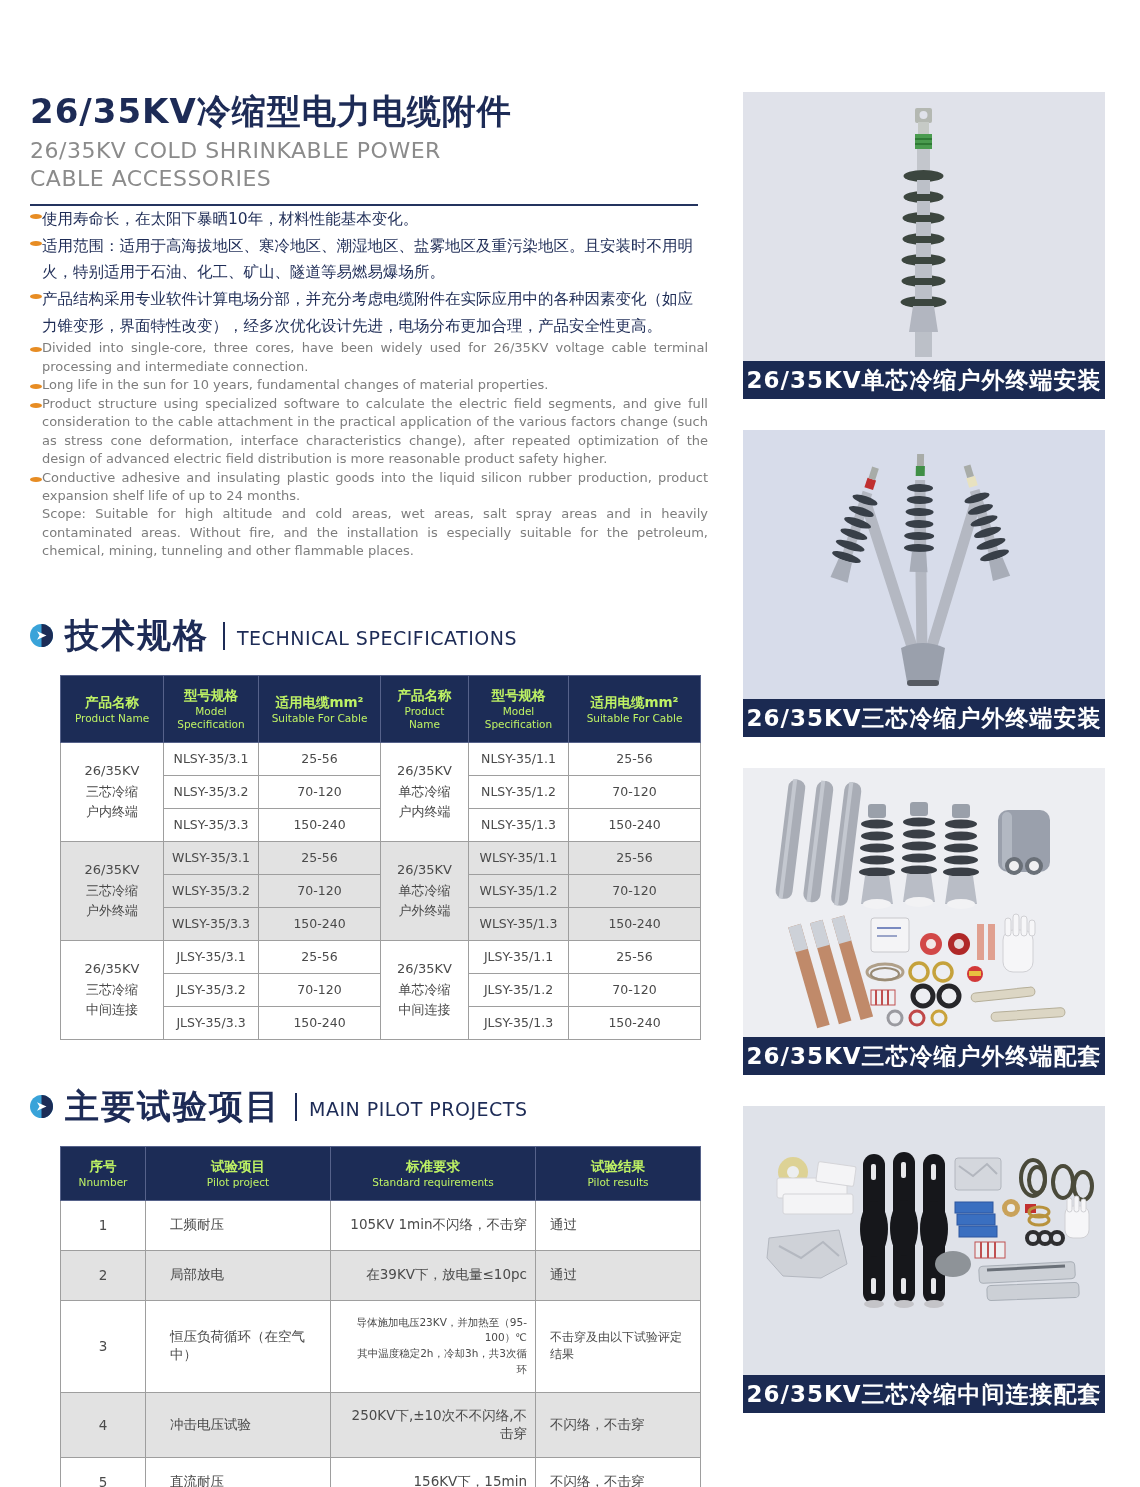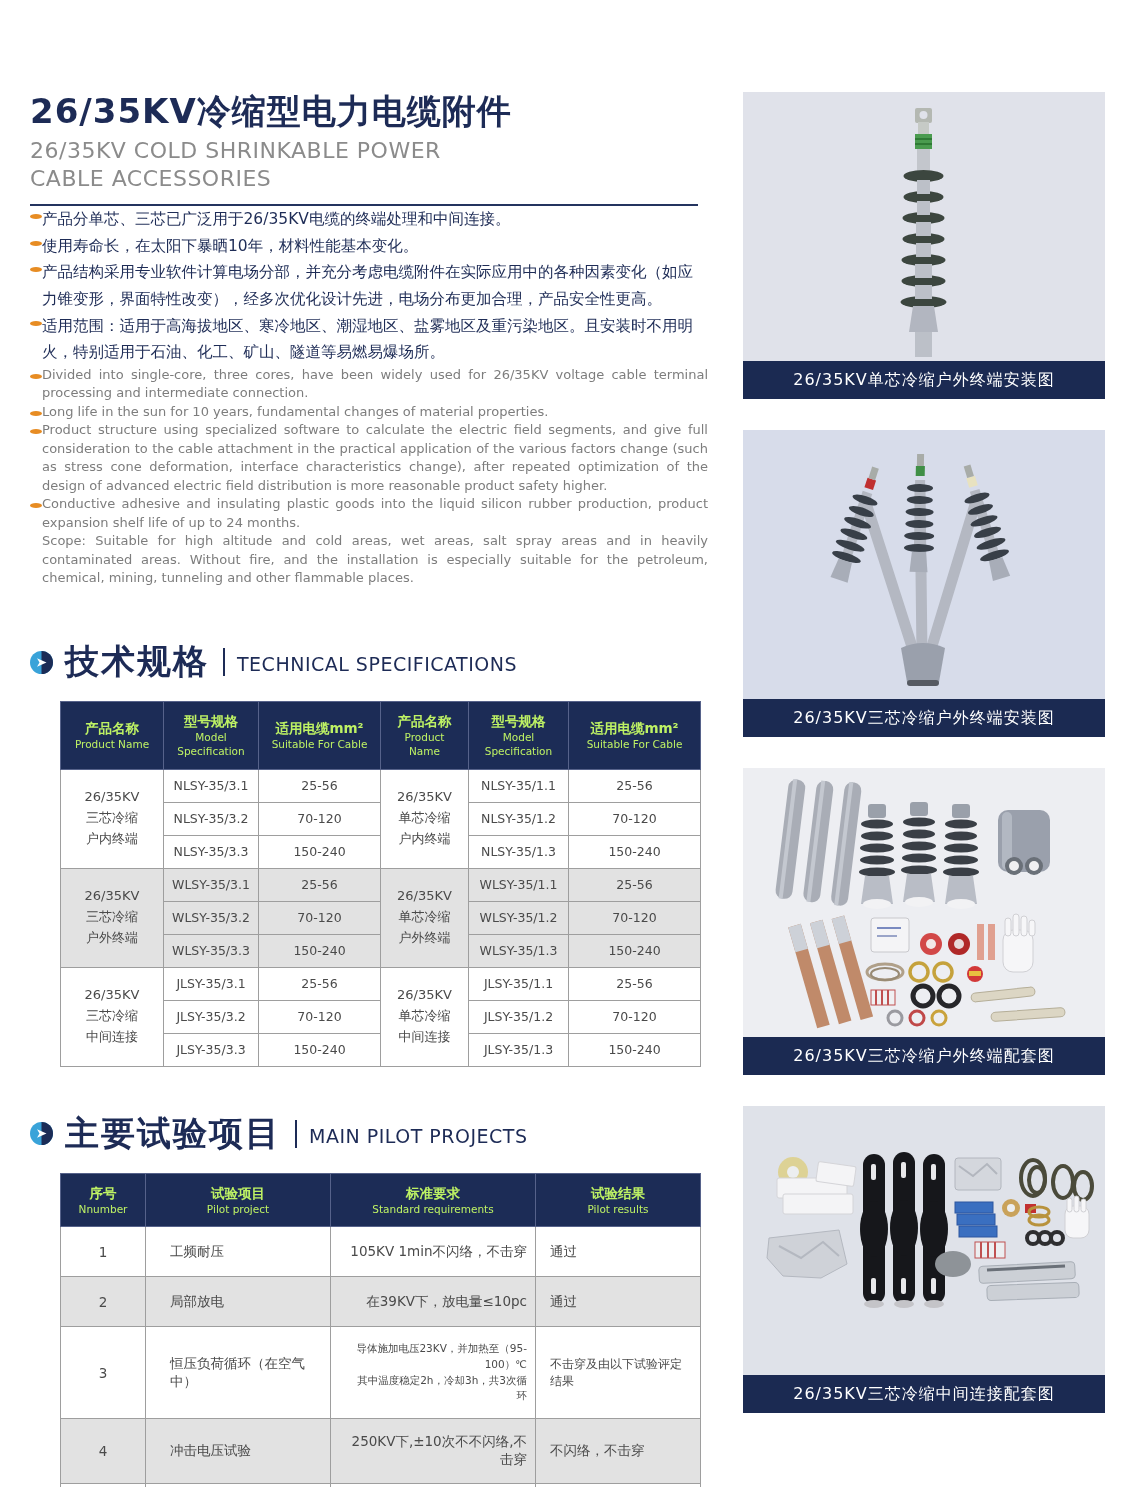--- a/index.html
+++ b/index.html
@@ -48,50 +48,46 @@
   .pilot td.std{padding-left:16px;text-align:right;}
   .pilot td.res{padding-left:14px;}
   .pilot td.small{font-size:10.5px;line-height:1.5;white-space:pre-line;}
   .pilot td.res-small{font-size:12px;}
   .pilot tbody tr:nth-child(even) td{background:#e2e2e2;}
 
   
   .photo-card{margin-bottom:31px;}
   .photo-img{display:block;}
   .photo-caption{height:38px;line-height:38px;background:#1b2a52;color:#ffffff;
-    text-align:center;font-size:16px;font-weight:normal;letter-spacing:1px;}
+    text-align:center;font-size:23px;font-weight:bold;letter-spacing:1px;}
 </style>
 </head>
 <body>
 
 <div class="layout">
 
   <div class="left-col">
 
     <div class="page-title">26/35KV冷缩型电力电缆附件</div>
     <div class="page-subtitle">26/35KV COLD SHRINKABLE POWER
 CABLE ACCESSORIES</div>
     <hr class="title-rule">
 
     <ul class="feat zh-list">
       <li>
           <span class="dot"></span>
-          <span class="li-text">产品分单芯、三芯已广泛用于26/35KV电缆的终端处理和中间连接。</span>
-        </li>
-      <li>
-          <span class="dot"></span>
           <span class="li-text">使用寿命长，在太阳下暴晒10年，材料性能基本变化。</span>
         </li>
       <li>
           <span class="dot"></span>
+          <span class="li-text">适用范围：适用于高海拔地区、寒冷地区、潮湿地区、盐雾地区及重污染地区。且安装时不用明火，特别适用于石油、化工、矿山、隧道等易燃易爆场所。</span>
+        </li>
+      <li>
+          <span class="dot"></span>
           <span class="li-text">产品结构采用专业软件计算电场分部，并充分考虑电缆附件在实际应用中的各种因素变化（如应力锥变形，界面特性改变），经多次优化设计先进，电场分布更加合理，产品安全性更高。</span>
-        </li>
-      <li>
-          <span class="dot"></span>
-          <span class="li-text">适用范围：适用于高海拔地区、寒冷地区、潮湿地区、盐雾地区及重污染地区。且安装时不用明火，特别适用于石油、化工、矿山、隧道等易燃易爆场所。</span>
         </li>
     </ul>
 
     <ul class="feat en-list">
       <li>
           <span class="dot"></span>
           <span class="li-text">Divided into single-core, three cores, have been widely used for 26/35KV voltage cable terminal processing and intermediate connection.</span>
         </li>
       <li>
           <span class="dot"></span>

